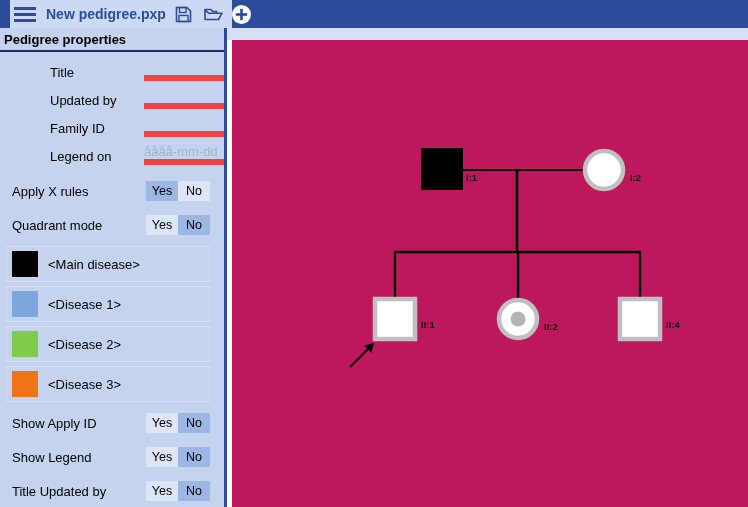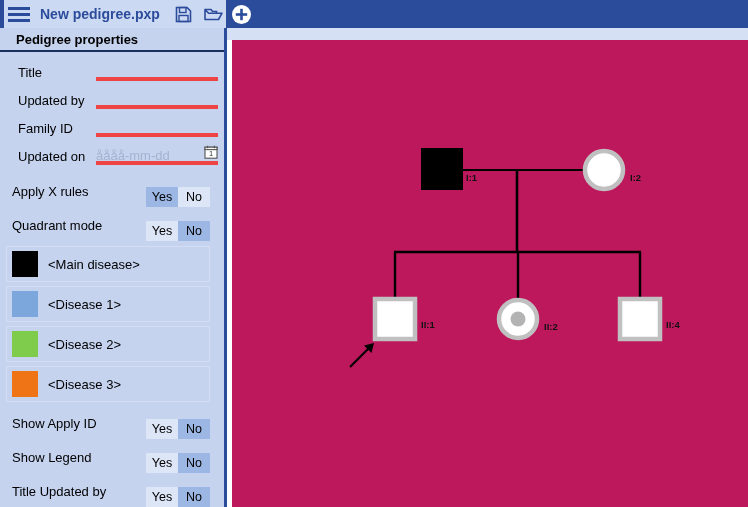--- a/index.html
+++ b/index.html
@@ -24,21 +24,21 @@
   
   .toolbar {
     position: absolute;
     left: 0; top: 0;
     width: 748px; height: 28px;
     background: #2b4b9b;
     box-sizing: border-box;
   }
   .tb-left {
     position: absolute;
-    left: 0; top: 0;
+    left: 6px; top: 0;
     width: 226px; height: 28px;
     background: #ccd9f2;
     display: flex;
     align-items: center;
   }
   .tb-accent {
     position: absolute;
     left: 0; top: 0;
     width: 4px; height: 28px;
     background: #2b4b9b;
@@ -99,51 +99,52 @@
     width: 227px; height: 479px;
     background: #c5d3ef;
     border-right: 3px solid #2b4b9b;
     box-sizing: border-box;
     overflow: hidden;
   }
   .panel-header {
     height: 24px;
     display: flex;
     align-items: center;
-    padding-left: 16px;
+    padding-left: 4px;
     font-size: 13px;
     font-weight: bold;
     color: #000;
     border-bottom: 2px solid #1b2f5e;
     box-sizing: border-box;
   }
 
   .form-row {
     position: relative;
     height: 28px;
     display: flex;
     align-items: center;
     padding-left: 18px;
     box-sizing: border-box;
+    margin-left: 32px;
   }
   .form-label {
     font-size: 13px;
     color: #000;
     white-space: nowrap;
   }
   .field-underline {
     position: absolute;
-    left: 96px;
+    left: 112px;
     bottom: 5px;
     width: 122px;
     height: 16px;
-    border-bottom: 4px solid #ef4444;
-    box-sizing: border-box;
-    display: flex;
-    align-items: center;
+    border-bottom: 6px solid #ef4444;
+    box-sizing: border-box;
+    display: flex;
+    align-items: flex-end;
     cursor: text;
   }
   .field-value {
     font-size: 13px;
     color: #000;
   }
   .field-placeholder {
     font-size: 13px;
     color: #a6b3cf;
   }
@@ -163,21 +164,20 @@
     align-items: center;
     padding-left: 12px;
     box-sizing: border-box;
   }
   .toggle {
     position: absolute;
     right: 14px;
     top: 7px;
     display: flex;
     height: 20px;
-    margin-top: 6px;
   }
   .toggle .opt {
     width: 32px;
     height: 20px;
     display: flex;
     align-items: center;
     justify-content: center;
     font-size: 12.5px;
     color: #000;
     background: #dde6f7;
@@ -292,21 +292,21 @@
       </div>
 
       <div class="form-row">
         <span class="form-label">Family ID</span>
         <div class="field-underline">
           <span class="field-value"></span>
         </div>
       </div>
 
       <div class="form-row">
-        <span class="form-label">Updated on</span>
+        <span class="form-label">Legend on</span>
         <div class="field-underline">
           <span class="field-placeholder">åååå-mm-dd</span>
           <span class="cal-icon">
             <svg width="14" height="14" viewBox="0 0 14 14">
               <rect x="1" y="2.2" width="12" height="11" fill="#ffffff" stroke="#555" stroke-width="1.1"></rect>
               <rect x="1" y="2.2" width="12" height="2.4" fill="#ffffff" stroke="#555" stroke-width="1.1"></rect>
               <line x1="3.6" y1="0.8" x2="3.6" y2="3.2" stroke="#555" stroke-width="1.1"></line>
               <line x1="10.4" y1="0.8" x2="10.4" y2="3.2" stroke="#555" stroke-width="1.1"></line>
               <text x="7" y="11.4" font-size="7.5" font-family="Liberation Sans, sans-serif" text-anchor="middle" fill="#333">1</text>
             </svg>

